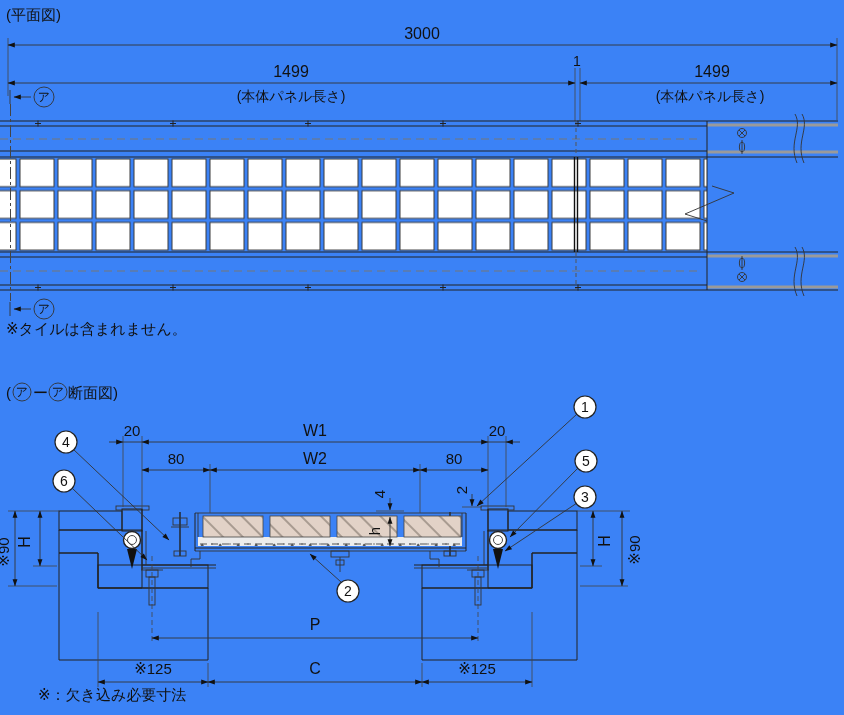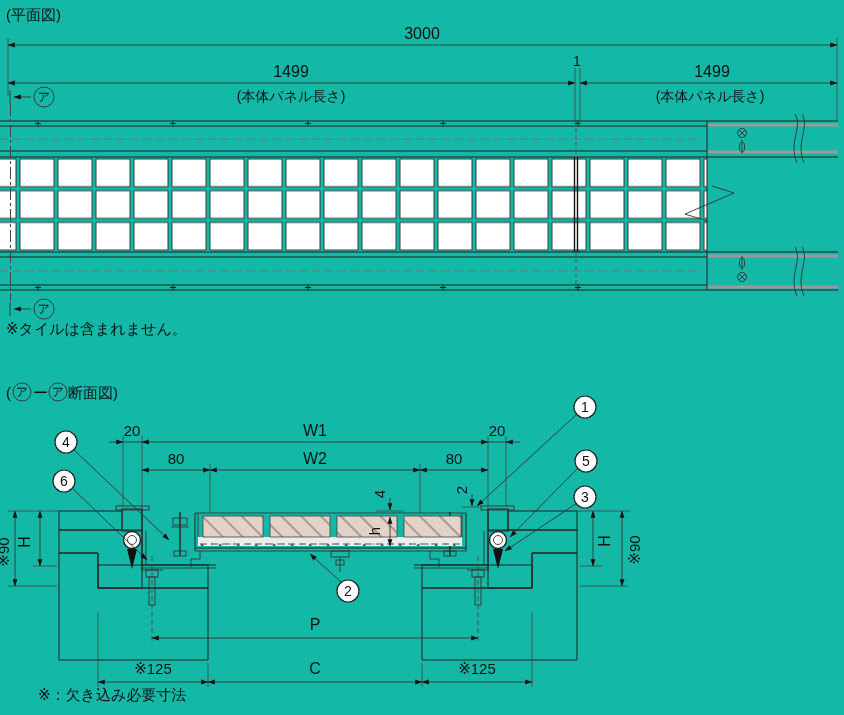--- a/index.html
+++ b/index.html
@@ -1,16 +1,16 @@
 <!DOCTYPE html>
 <html style="--tile: #e2d2c7; --mortar: #ececec; --concrete: #bcbcbc; --rail: #9a9a9a; --line: #1a1a1a;"><head>
 <meta charset="utf-8">
 <style>
   html,body{margin:0;padding:0;background:#fff;}
-  #stage{position:relative;width:844px;height:715px;background:#14b8a6;overflow:hidden;
+  #stage{position:relative;width:844px;height:715px;background:#3b82f6;overflow:hidden;
          font-family:"Liberation Sans","DejaVu Sans",sans-serif;}
   svg{position:absolute;left:0;top:0;}
   text{fill:#111;font-family:"Liberation Sans","DejaVu Sans",sans-serif;}
   .jp{font-size:15px;}
   .dim{font-size:16px;}
   .dimS{font-size:15px;}
   .sub{font-size:14px;}
   .callout{font-size:14px;}
   .mk{font-size:12px;}
   .thin{stroke:#333;stroke-width:0.9;fill:none;}

